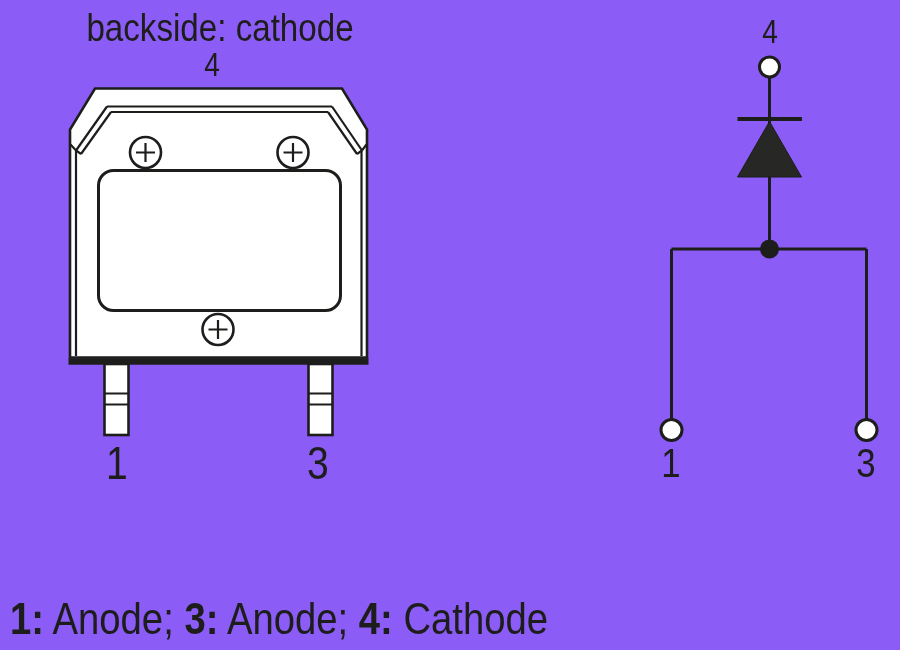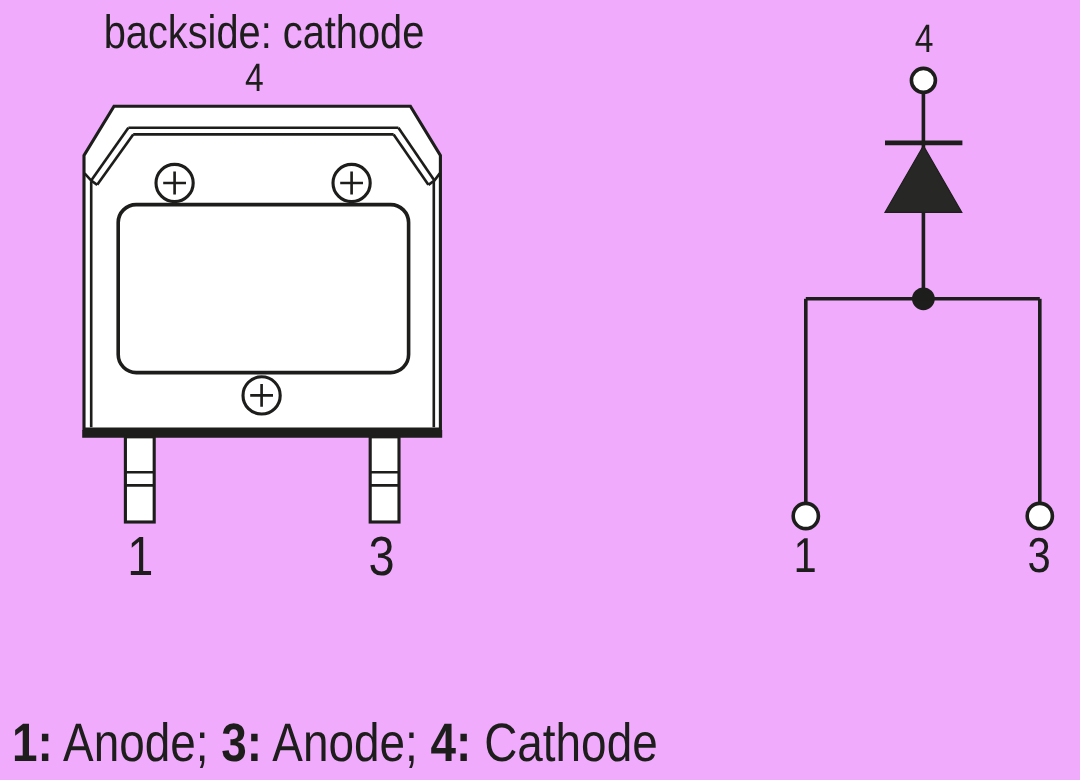--- a/index.html
+++ b/index.html
@@ -4,21 +4,21 @@
 <style>
   html, body {
     margin: 0;
     padding: 0;
     background: #ffffff;
   }
   #stage {
     position: relative;
     width: 900px;
     height: 650px;
-    background: #f0abfc;
+    background: #8b5cf6;
     overflow: hidden;
     font-family: "Liberation Sans", sans-serif;
   }
   #lineart {
     position: absolute;
     left: 0;
     top: 0;
   }
   .txt {
     position: absolute;

